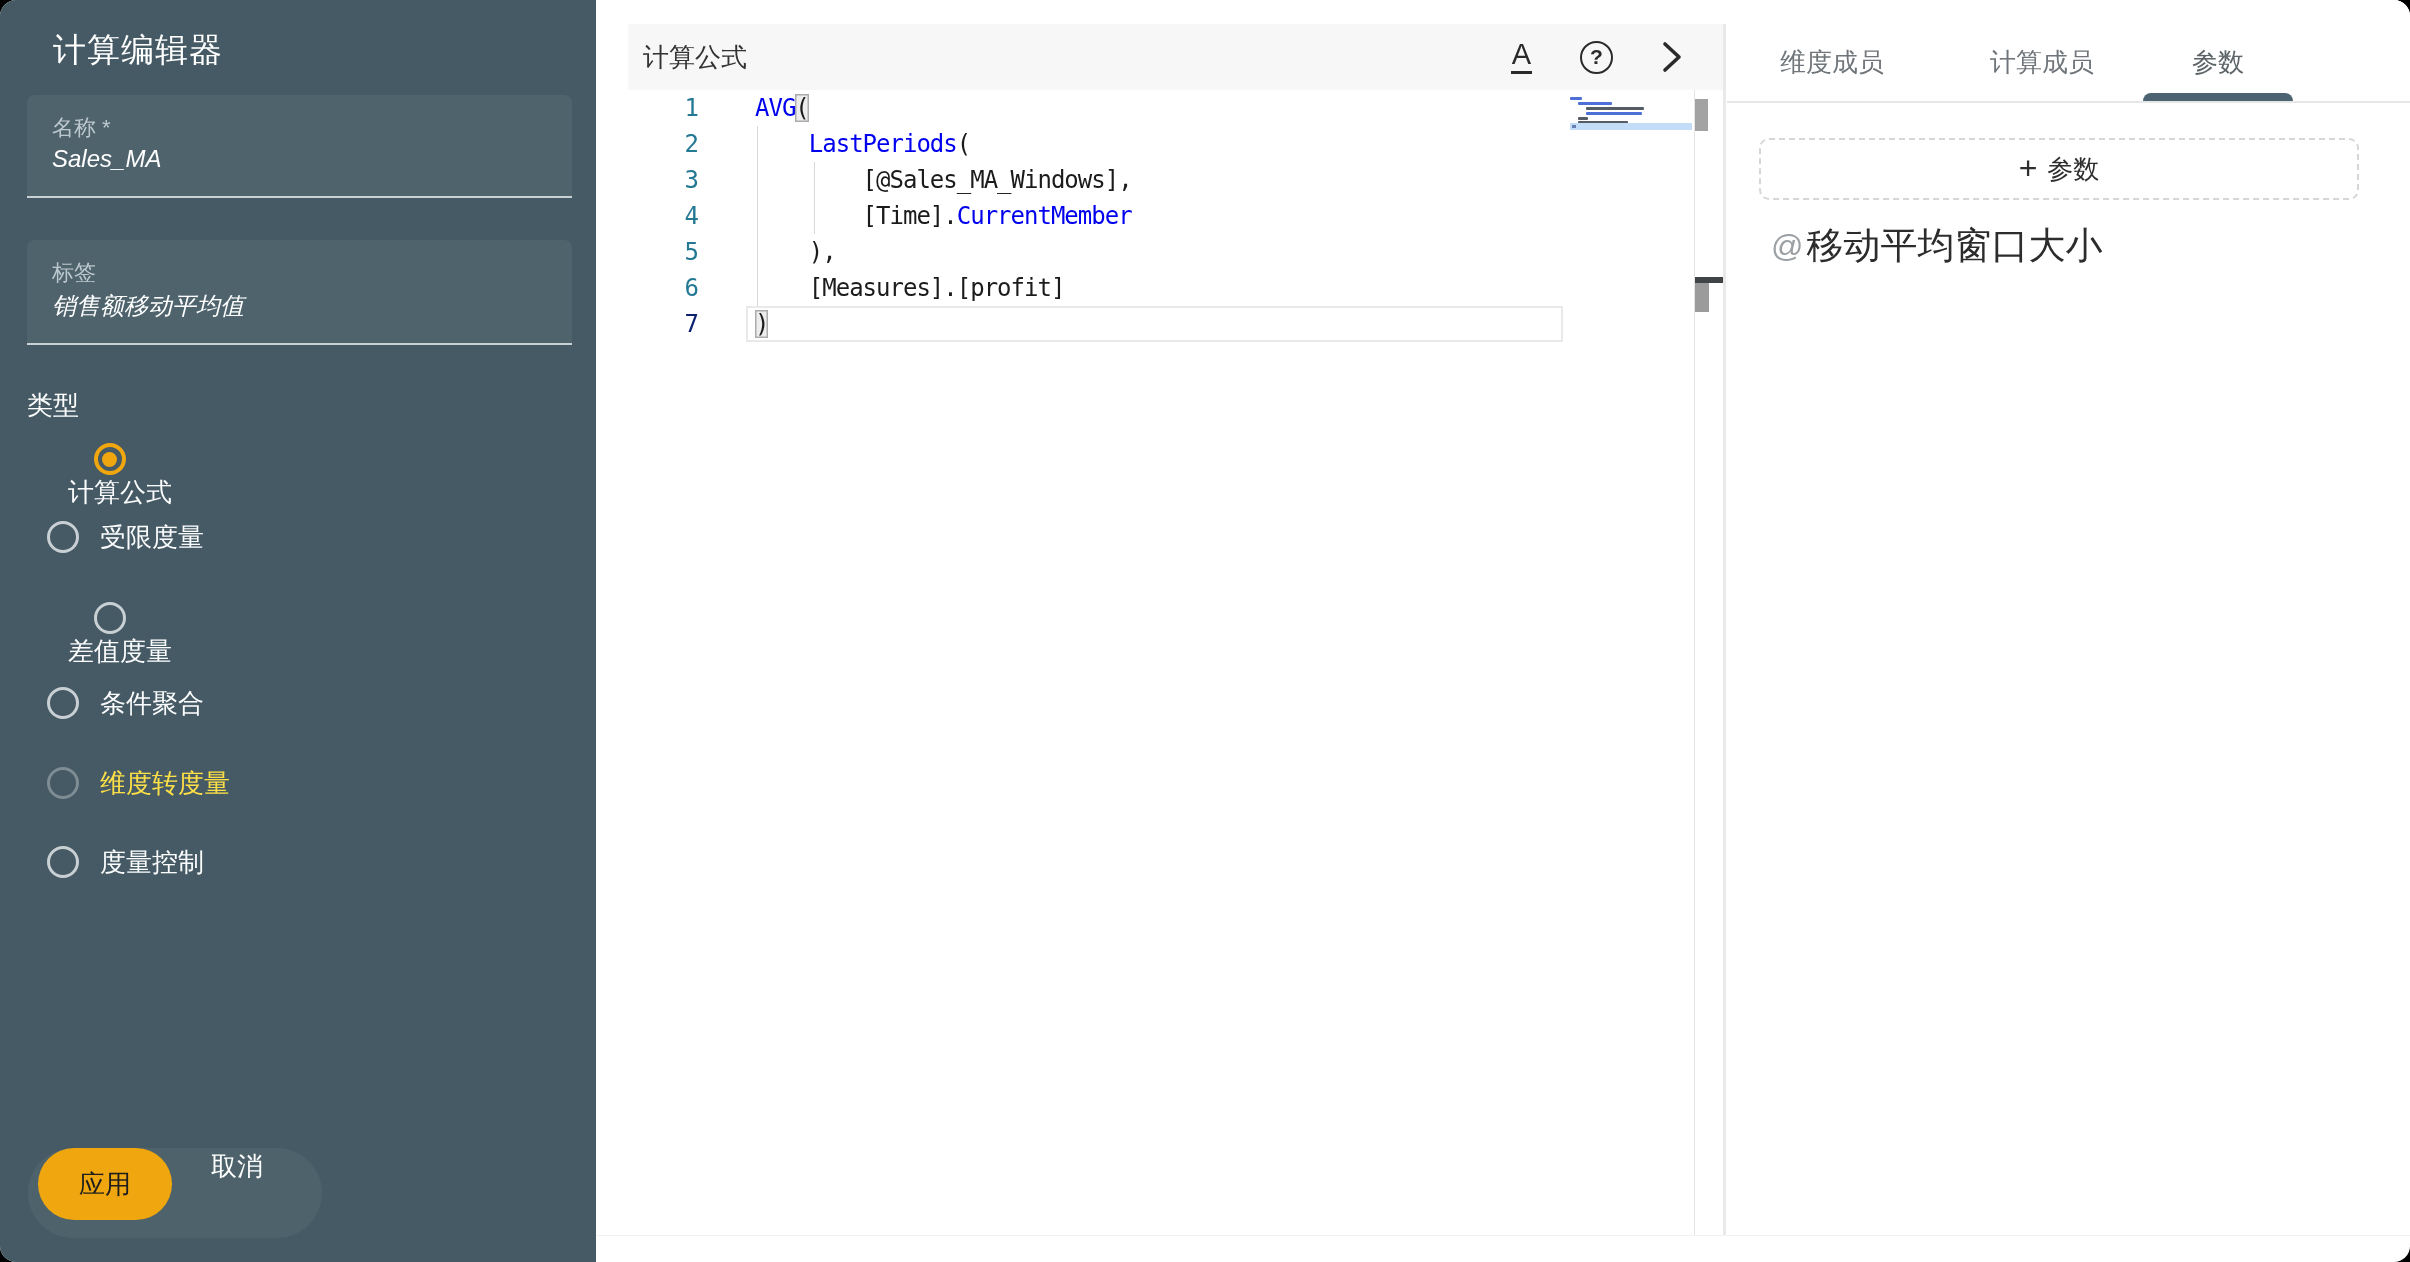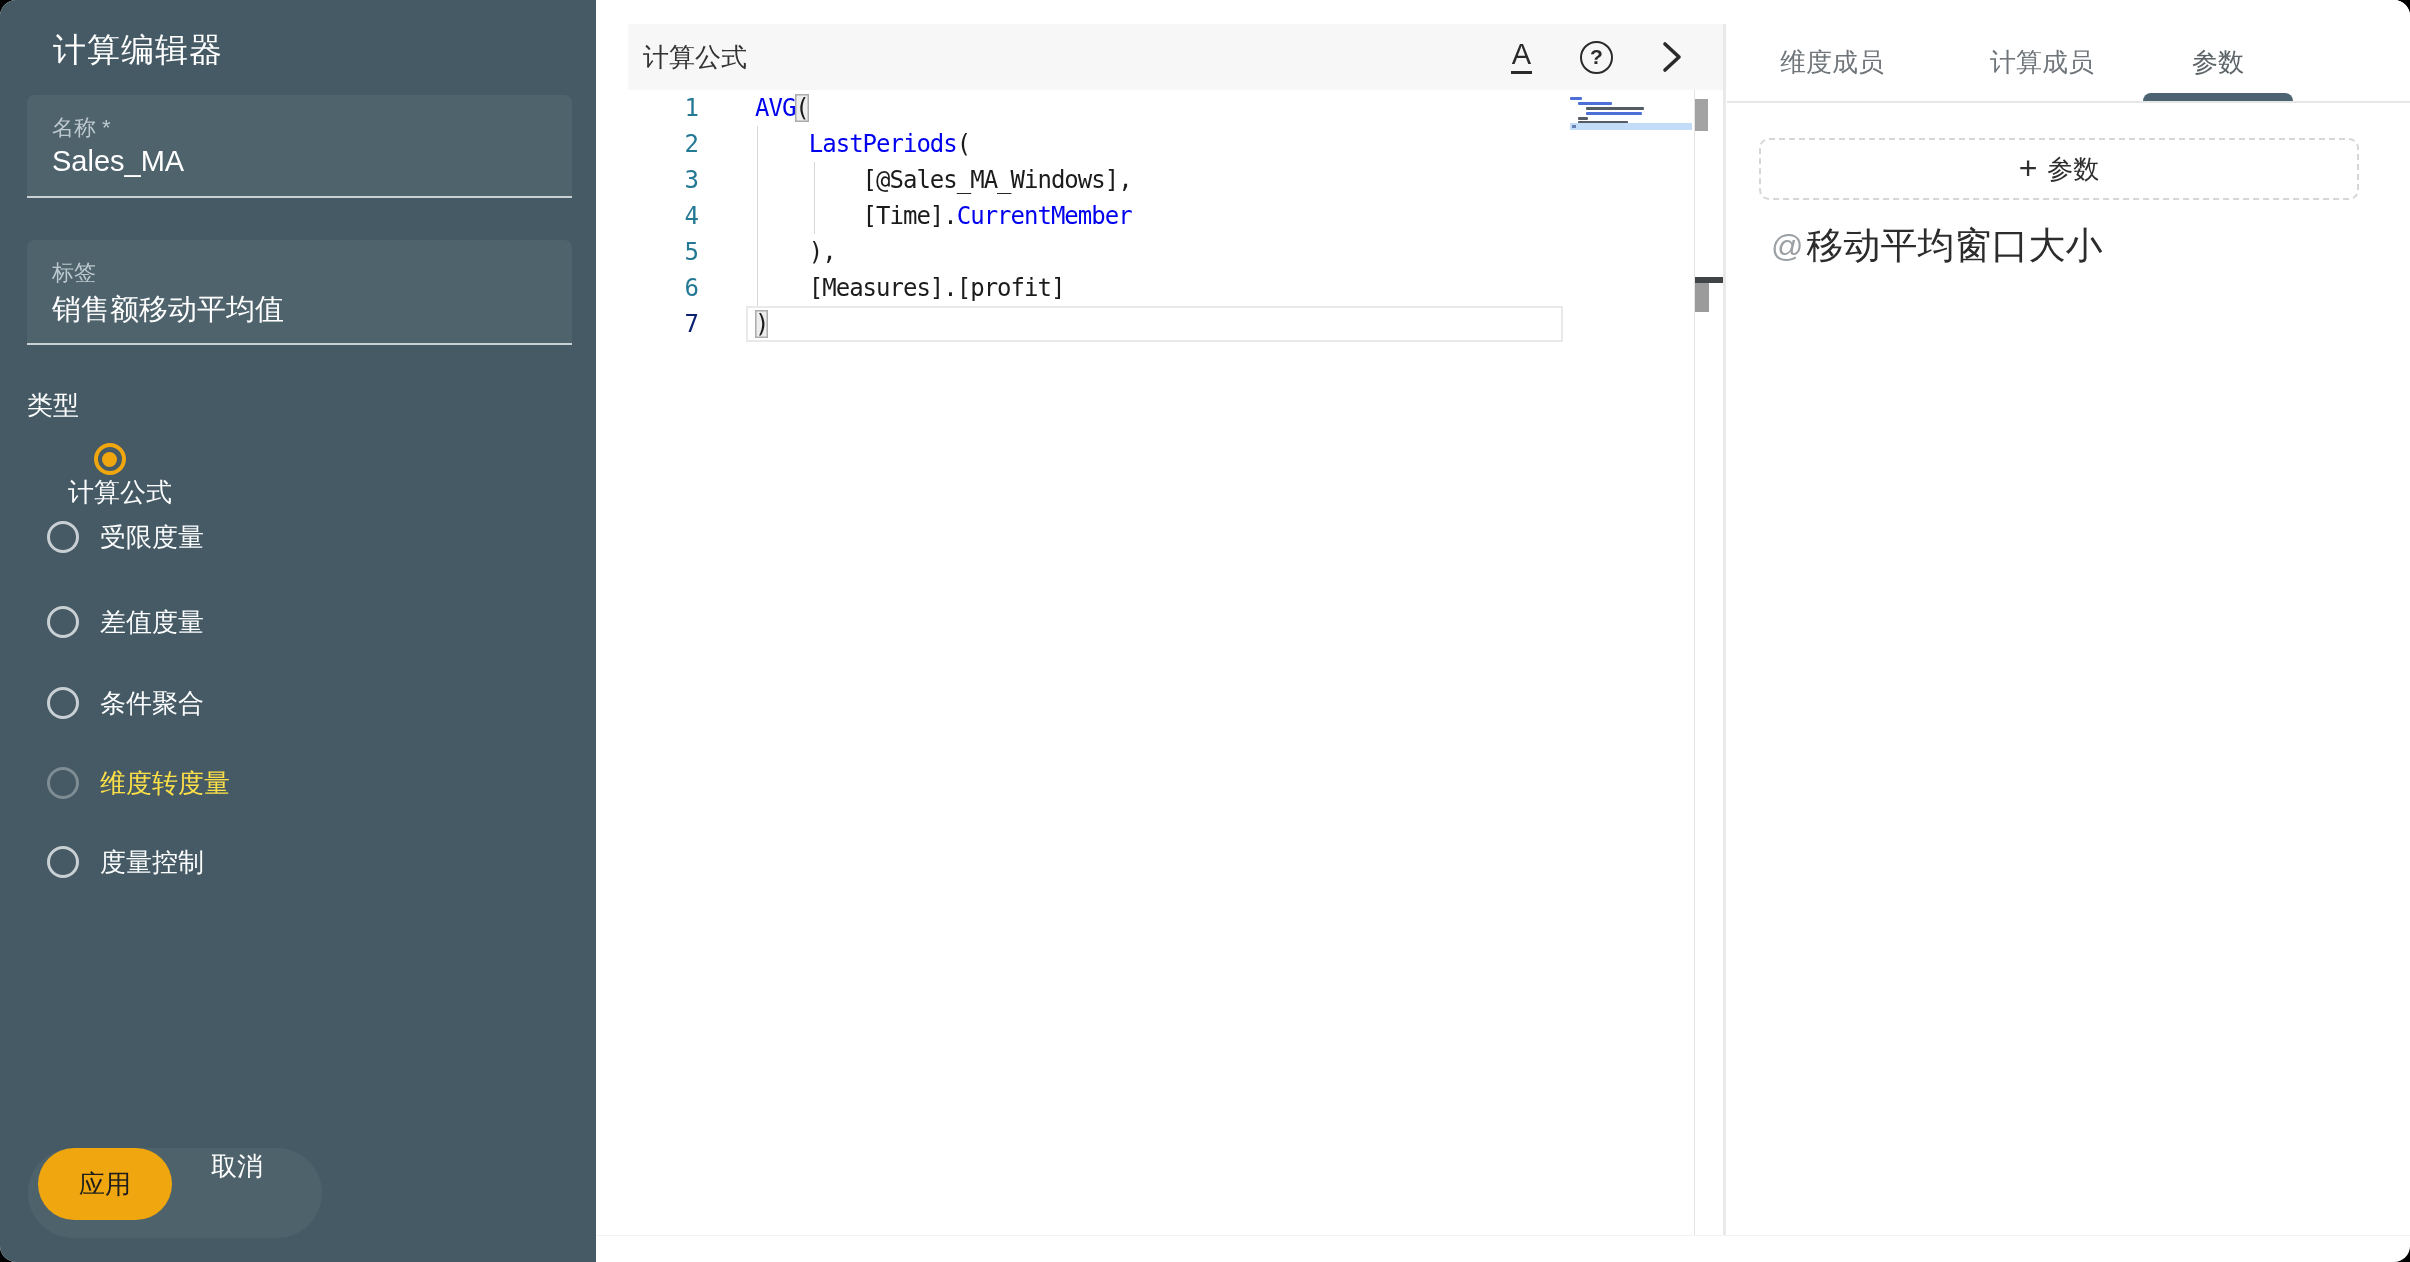--- a/index.html
+++ b/index.html
@@ -7,21 +7,21 @@
   #app{position:relative;width:2410px;height:1262px;background:#ffffff;border-radius:16px;overflow:hidden;}
 
   
   #sidebar{position:absolute;left:0;top:0;width:596px;height:1262px;background:#455a64;color:#f7fafb;}
   .sb-title{position:absolute;left:53px;top:28px;font-size:33px;color:#ffffff;letter-spacing:1px;}
   .field{position:absolute;left:27px;width:545px;background:rgba(255,255,255,0.06);
          border-radius:8px 8px 0 0;border-bottom:2px solid #c9d1d5;box-sizing:border-box;}
   #field-name{top:95px;height:103px;}
   #field-label{top:240px;height:105px;}
   .field .f-label{position:absolute;left:25px;top:18px;font-size:22px;color:#bdc8ce;}
-  .field .f-value{position:absolute;left:25px;top:50px;font-size:29px;color:#ffffff;}
+  .field .f-value{position:absolute;left:25px;top:50px;font-size:24px;color:#ffffff;font-style:italic;}
   .type-heading{position:absolute;left:27px;top:388px;font-size:26px;color:#fdfdfd;}
   .radio-row{position:absolute;left:47px;height:40px;display:flex;align-items:center;cursor:pointer;}
   .radio{width:26px;height:26px;border:3px solid #c9d0d4;border-radius:50%;position:relative;flex:0 0 auto;}
   .radio-row.selected .radio{border:4px solid #f0a60f;width:24px;height:24px;}
   .radio-row.selected .radio::after{content:"";position:absolute;left:50%;top:50%;width:15px;height:15px;
         margin:-7.5px 0 0 -7.5px;background:#f0a60f;border-radius:50%;}
   .radio-label{margin-left:21px;font-size:26px;color:#fbfcfd;white-space:nowrap;}
   .radio-row.disabled .radio{border-color:#7e8c94;}
   .radio-row.disabled .radio-label{color:#fde047;}
   #action-bar{position:absolute;left:28px;top:1148px;width:294px;height:90px;background:rgba(255,255,255,0.05);
@@ -112,21 +112,21 @@
 
     <div id="radio-list">
         <div class="radio-row selected" style="top: 443px; flex-direction: column;">
           <span class="radio"></span>
           <span class="radio-label">计算公式</span>
         </div>
         <div class="radio-row" style="top: 517px;">
           <span class="radio"></span>
           <span class="radio-label">受限度量</span>
         </div>
-        <div class="radio-row" style="top: 602px;">
+        <div class="radio-row" style="top: 602px; flex-direction: column;">
           <span class="radio"></span>
           <span class="radio-label">差值度量</span>
         </div>
         <div class="radio-row" style="top: 683px;">
           <span class="radio"></span>
           <span class="radio-label">条件聚合</span>
         </div>
         <div class="radio-row disabled" style="top: 763px;">
           <span class="radio"></span>
           <span class="radio-label">维度转度量</span>

